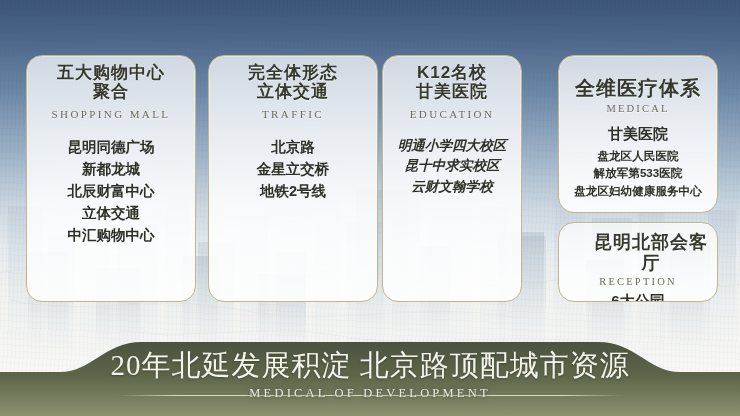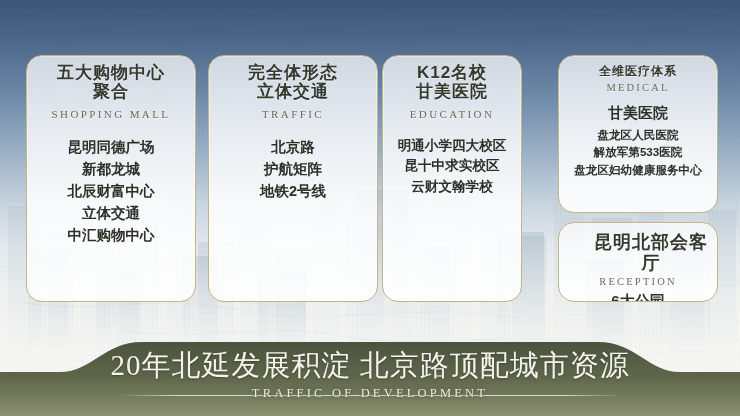--- a/index.html
+++ b/index.html
@@ -81,25 +81,25 @@
   .card .list div{white-space:nowrap;}
 
   
   #card-mall     {left:26px; top:55px;  width:170px; height:247px;}
   #card-traffic  {left:208px;top:55px;  width:170px; height:247px;}
   #card-edu      {left:382px;top:55px;  width:140px; height:247px;}
   #card-medical  {left:558px;top:55px;  width:160px; height:158px;}
   #card-reception{left:558px;top:222px; width:160px; height:80px;}
 
   #card-mall .ttl,#card-traffic .ttl,#card-edu .ttl{font-size:17px;padding-top:7px;}
-  #card-medical .ttl{font-size:12px;padding-top:9px;}
+  #card-medical .ttl{font-size:20px;padding-top:21px;}
   #card-reception .ttl{font-size:18px;padding-top:9px;padding-left:26px;}
 
   #card-mall .list,#card-traffic .list,#card-edu .list{font-size:14.5px;margin-top:16px;font-weight:600;}
-  #card-edu .list{font-size:13.6px;}
+  #card-edu .list{font-size:13.6px;font-style:italic;}
   #card-medical .lead{font-size:15px;font-weight:bold;color:#2d3128;margin-top:11px;}
   #card-medical .list{font-size:11.6px;margin-top:3px;font-weight:600;}
   #card-reception .lead{font-size:15px;font-weight:bold;color:#2d3128;margin-top:5px;}
   #card-medical .sub,#card-reception .sub{letter-spacing:2.2px;font-size:10.5px;margin-top:3px;}
 
   
   .banner-wrap{position:absolute;left:0;bottom:0;width:740px;height:80px;}
   .banner-svg{position:absolute;left:0;top:0;}
   .banner-text{
     position:absolute;left:0;top:0;width:740px;height:80px;
@@ -217,21 +217,21 @@
     </div>
 
     <div class="card" id="card-traffic">
       <div class="ttl">
         <div>完全体形态</div>
         <div>立体交通</div>
       </div>
       <div class="sub">TRAFFIC</div>
       <div class="list">
         <div>北京路</div>
-        <div>护航矩阵</div>
+        <div>金星立交桥</div>
         <div>地铁2号线</div>
       </div>
     </div>
 
     <div class="card" id="card-edu">
       <div class="ttl">
         <div>K12名校</div>
         <div>甘美医院</div>
       </div>
       <div class="sub">EDUCATION</div>
@@ -274,17 +274,17 @@
           <stop offset="100%" stop-color="#8b906f"></stop>
         </linearGradient>
       </defs>
       <path d="M0,36 L60,36 C92,36 104,6 142,6 L598,6 C636,6 648,36 680,36 L740,36 L740,80 L0,80 Z" fill="url(#bgr)"></path>
     </svg>
     <div class="banner-text">
       <div class="banner-main">20年北延发展积淀 北京路顶配城市资源</div>
     </div>
     <div class="banner-rule"></div>
     <div class="banner-sub">
-      <span>TRAFFIC OF DEVELOPMENT</span>
+      <span>MEDICAL OF DEVELOPMENT</span>
     </div>
   </div>
 
 </div>
 
 </body></html>

